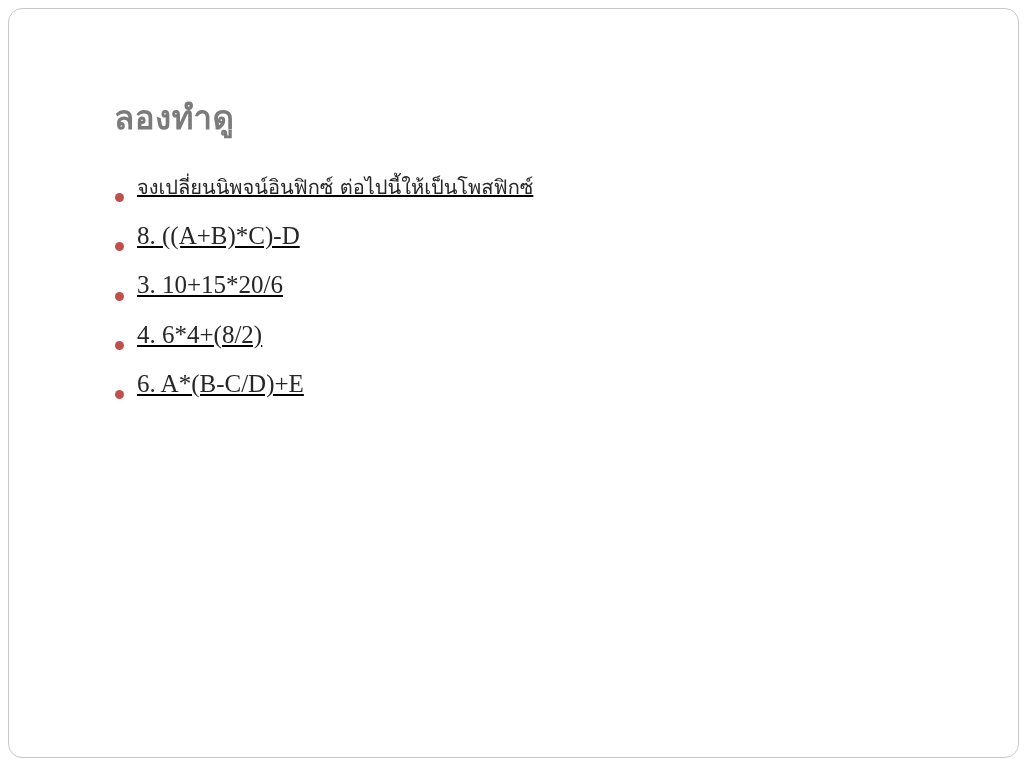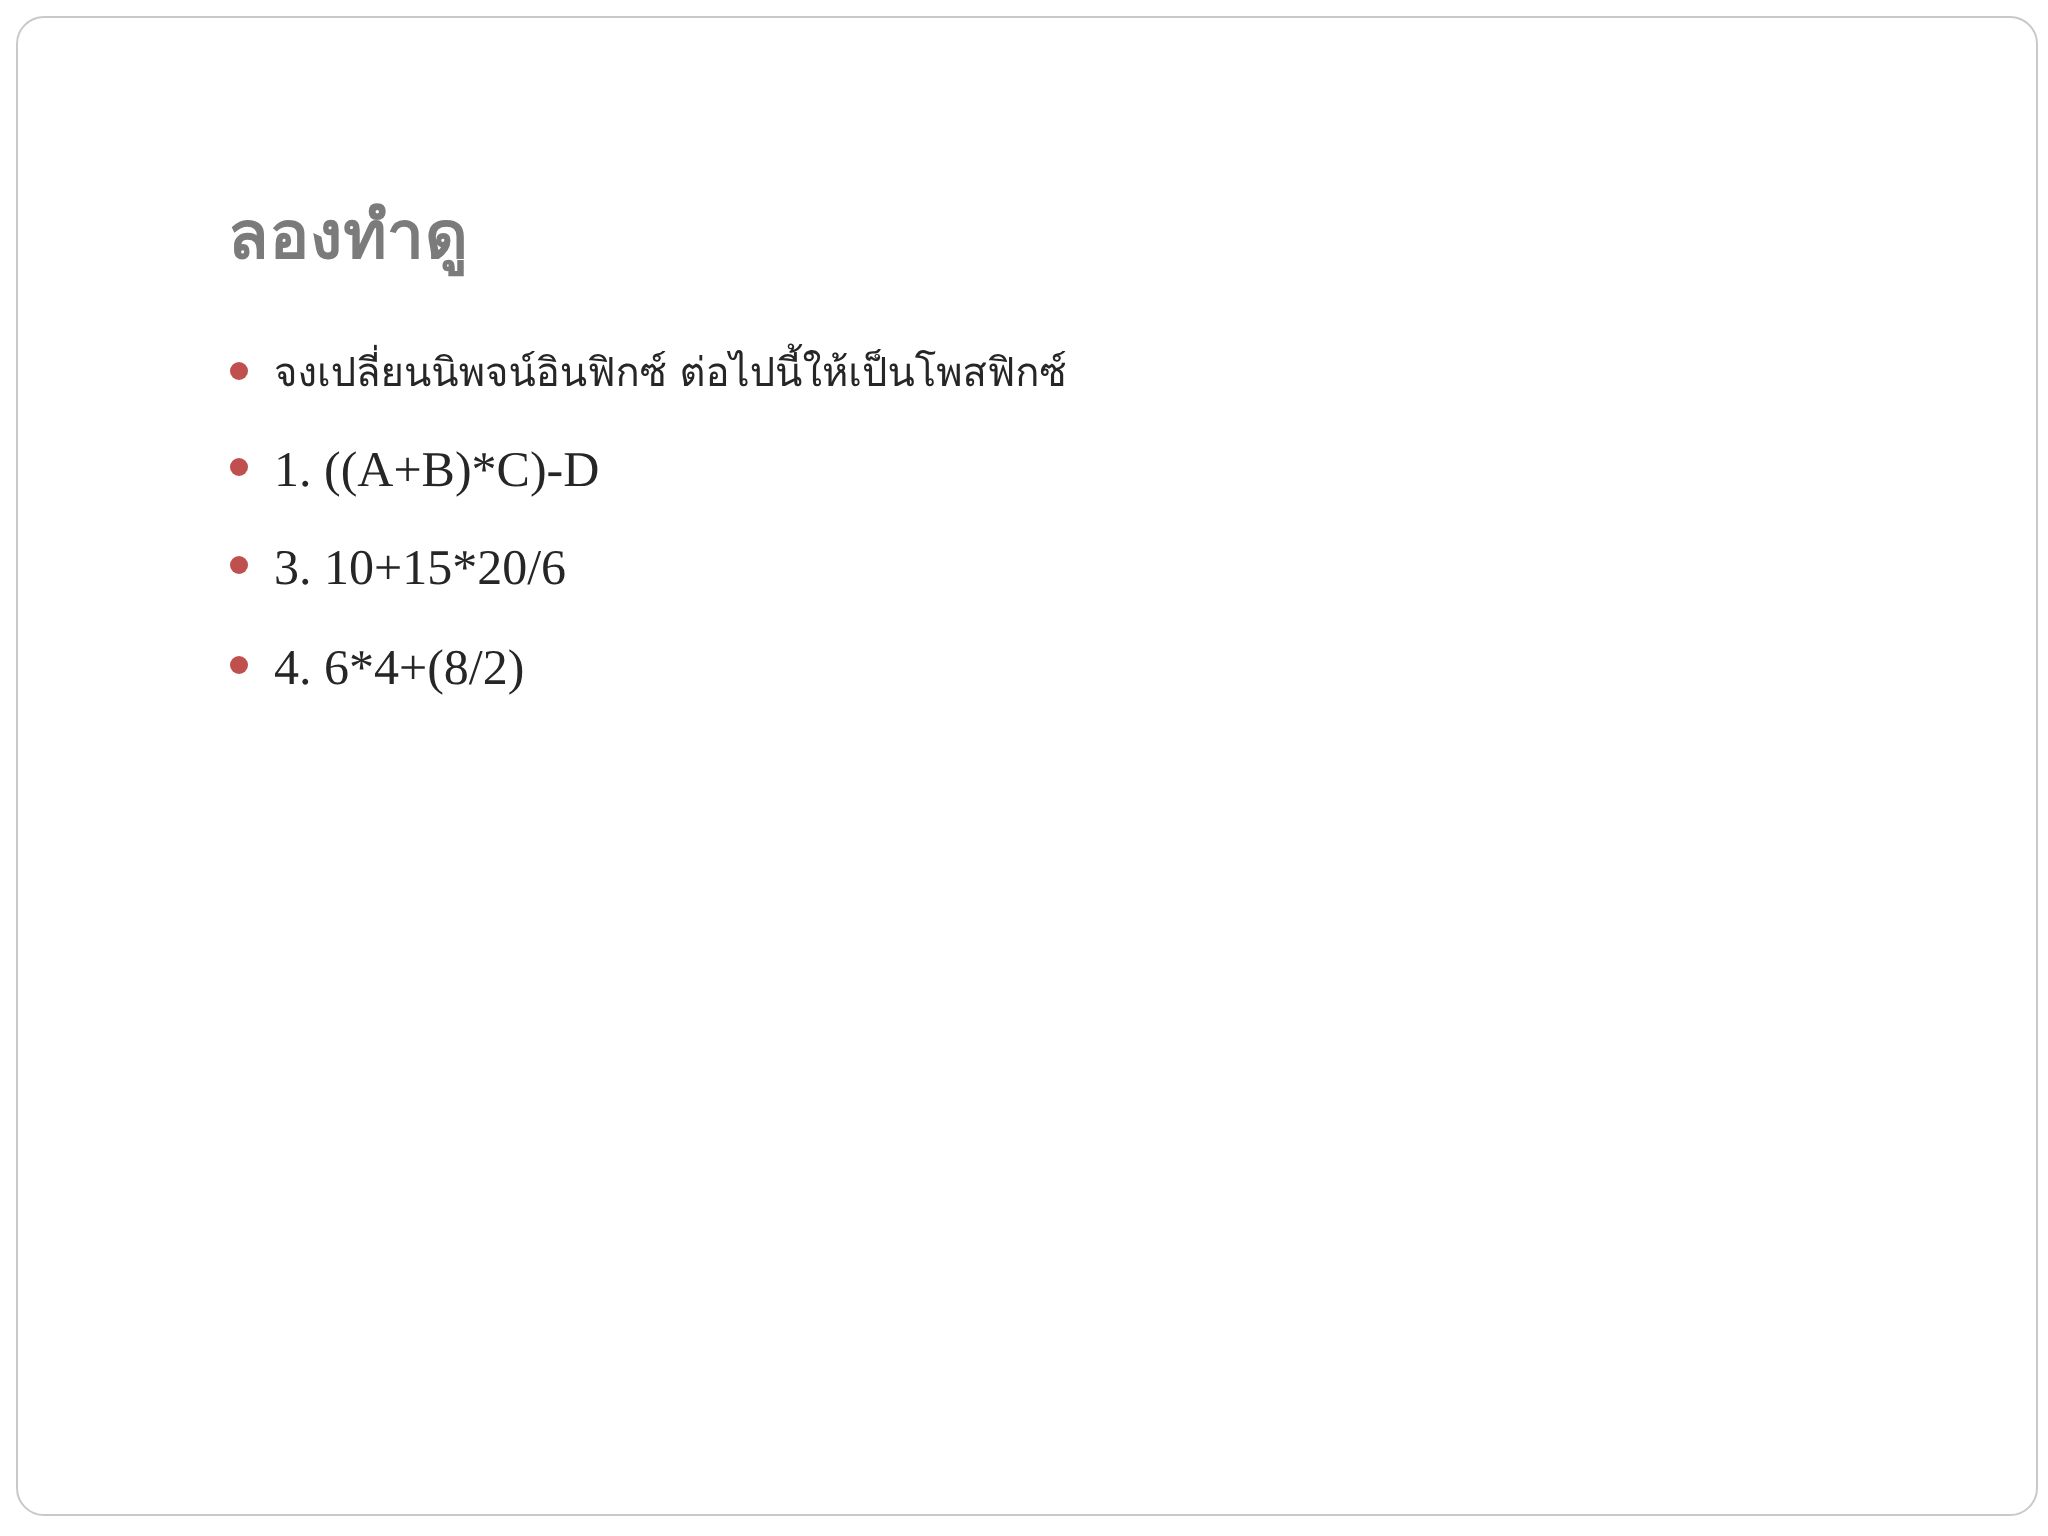--- a/index.html
+++ b/index.html
@@ -36,23 +36,24 @@
     white-space: nowrap;
   }
   .content {
     position: absolute;
     left: 106px;
     top: 163px;
     width: 820px;
   }
   .bullet-row {
     display: flex;
-    align-items: flex-start;
+    align-items: flex-end;
     margin-bottom: 18px;
     min-height: 30px;
+    text-decoration: underline;
   }
   .bullet-dot {
     flex: 0 0 auto;
     width: 22px;
     display: flex;
     align-items: center;
     justify-content: flex-start;
     padding-top: 9px;
   }
   .bullet-dot span {
@@ -89,34 +90,40 @@
       <span class="bullet-dot">
           <span></span>
         </span>
       <div class="bullet-text thai">จงเปลี่ยนนิพจน์อินฟิกซ์ ต่อไปนี้ให้เป็นโพสฟิกซ์</div>
     </div>
 
     <div class="bullet-row">
       <span class="bullet-dot">
           <span></span>
         </span>
-      <div class="bullet-text">1. ((A+B)*C)-D</div>
+      <div class="bullet-text">8. ((A+B)*C)-D</div>
     </div>
 
 
     <div class="bullet-row">
       <span class="bullet-dot">
           <span></span>
         </span>
       <div class="bullet-text">3. 10+15*20/6</div>
     </div>
 
     <div class="bullet-row">
       <span class="bullet-dot">
           <span></span>
         </span>
       <div class="bullet-text">4. 6*4+(8/2)</div>
     </div>
 
 
+    <div class="bullet-row">
+      <span class="bullet-dot">
+          <span></span>
+        </span>
+      <div class="bullet-text">6. A*(B-C/D)+E</div>
+    </div>
 
   </div>
 </div>
 
 </body></html>

